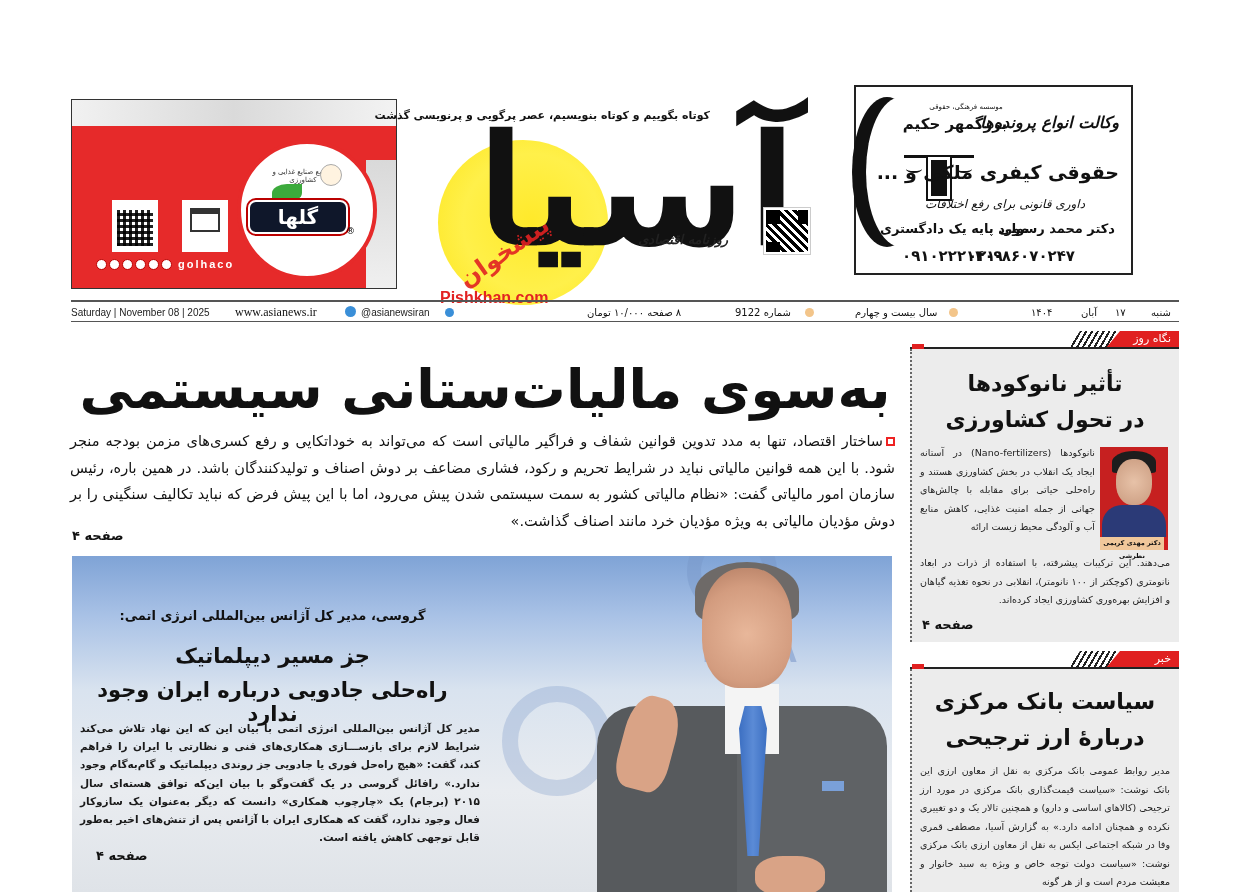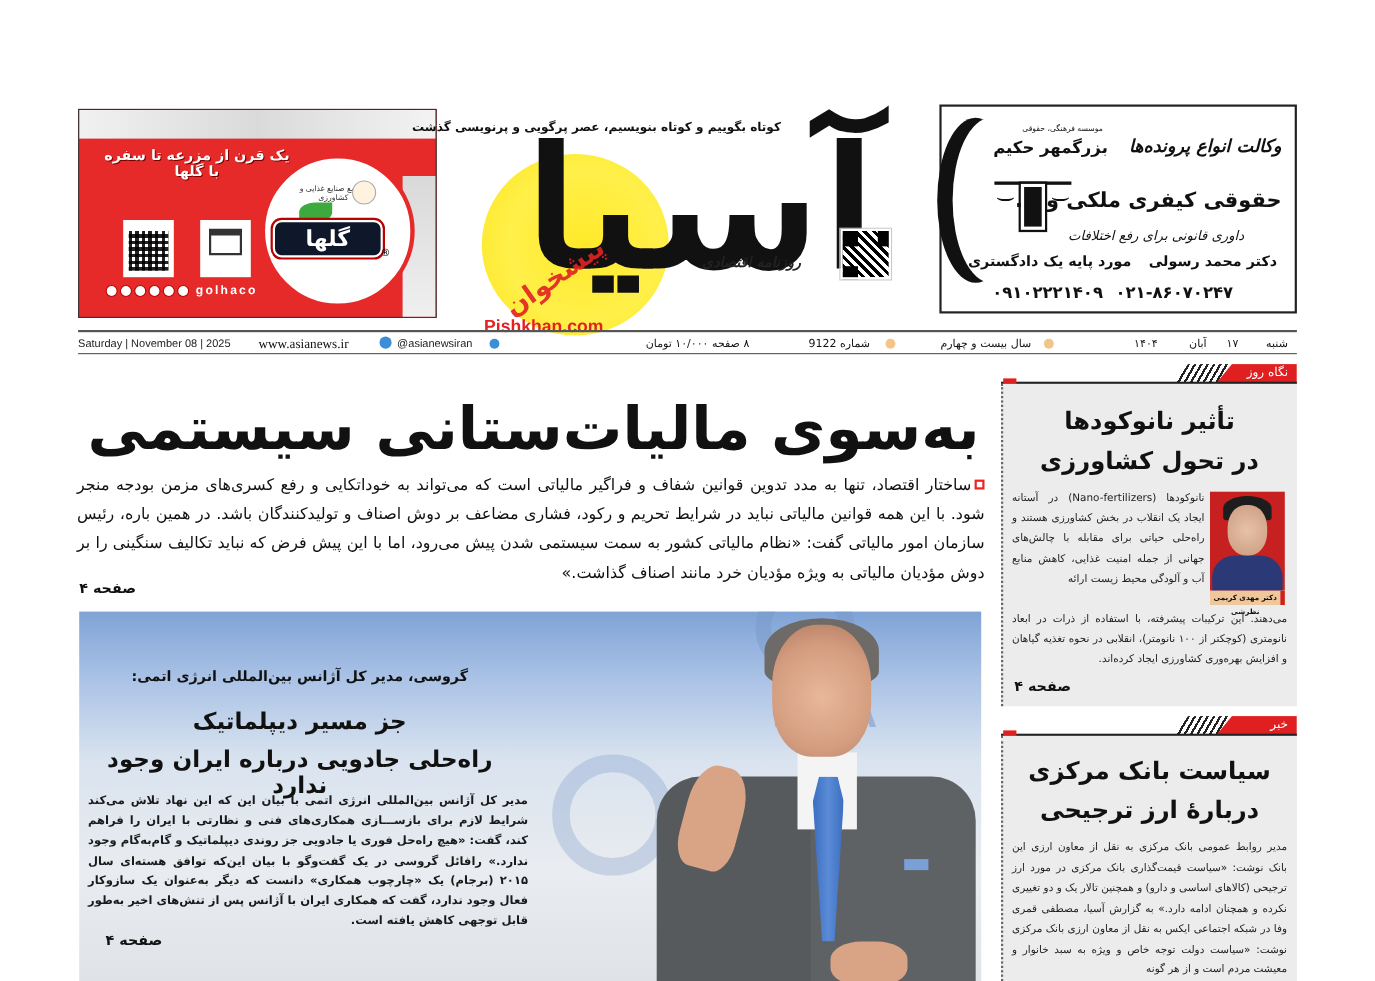--- a/index.html
+++ b/index.html
@@ -36,21 +36,21 @@
   #subtitle { left: 618px; top: 232px; width: 110px; font-size: 13px; font-style: italic; font-weight: bold; text-align: right; color:#222; }
   #mast-qr { left: 764px; top: 208px; width: 46px; height: 46px; background:
      linear-gradient(#000,#000) 0 0/14px 14px no-repeat,
      linear-gradient(#000,#000) 32px 0/14px 14px no-repeat,
      linear-gradient(#000,#000) 0 32px/14px 14px no-repeat,
      repeating-linear-gradient(45deg,#000 0 3px,#fff 3px 6px); border:2px solid #fff; outline: 1px solid #ccc; }
   #watermark-fa { left: 452px; top: 238px; color: #e22222; font-size: 24px; font-weight: bold; transform: rotate(-35deg); opacity: .9; }
   #watermark-en { left: 440px; top: 289px; color: #e22222; font-size: 16px; font-weight: bold; font-family: "Liberation Sans", sans-serif; }
 
   
-  #ad-law { left: 854px; top: 95px; width: 325px; height: 190px; border: 2px solid #222; background: #fff; }
+  #ad-law { left: 854px; top: 85px; width: 279px; height: 190px; border: 2px solid #222; background: #fff; }
   #ad-law .crescent { position:absolute; left:10px; top:10px; width:70px; height:150px; border-radius:50%; box-shadow: -14px 0 0 0 #111; }
   #ad-law .org-small { position:absolute; left:70px; top:16px; width:80px; font-size:7px; text-align:center; }
   #ad-law .org { position:absolute; left:44px; top:28px; width:110px; font-size:15px; font-weight:bold; text-align:center; direction:rtl; }
   #ad-law .scale { position:absolute; left:48px; top:58px; width:70px; height:58px; }
   #ad-law .scale .pillar { position:absolute; left:24px; top:12px; width:22px; height:42px; background:#111; border:3px solid #fff; outline:2px solid #111; }
   #ad-law .scale .beam { position:absolute; left:0; top:10px; width:70px; height:3px; background:#111; }
   #ad-law .scale .pan { position:absolute; top:20px; width:16px; height:8px; border-bottom:2px solid #111; border-radius:0 0 50% 50%; }
   #ad-law .l1 { position:absolute; right:12px; top:26px; font-size:16px; font-weight:bold; font-style:italic; direction:rtl; }
   #ad-law .l2 { position:absolute; right:12px; top:74px; font-size:19px; font-weight:bold; direction:rtl; white-space:nowrap; }
   #ad-law .l3 { position:absolute; right:46px; top:110px; font-size:12px; font-style:italic; direction:rtl; }
@@ -111,21 +111,20 @@
   #op-photo .jacket { position:absolute; left:2px; top:58px; width:64px; height:32px; background:#2b3a77; border-radius: 20px 20px 0 0; }
   #op-caption { left: 1100px; top: 537px; width: 68px; height: 13px; background:#f0c79a; font-size: 6.5px; font-weight:bold; direction:rtl; text-align:center; line-height:13px; border-right: 4px solid #d01f1f; }
   .side-page { position:absolute; font-size: 13px; font-weight:bold; direction:rtl; }
 </style>
 </head>
 <body>
 
 <div id="ad-golha" class="abs">
   <div class="topband"></div>
   <div class="rightband"></div>
-  <div class="slogan rtl">یک قرن از مزرعه تا سفره با گلها</div>
   <div class="circle"></div>
   <div class="brand-sub rtl">مجتمع صنایع غذایی و کشاورزی</div>
   <div class="chef"></div>
   <div class="leaf"></div>
   <div class="brand rtl">گلها</div>
   <div class="reg">®</div>
   <div class="unesco">
       <div class="bldg"></div>
     </div>
   <div class="qr">

